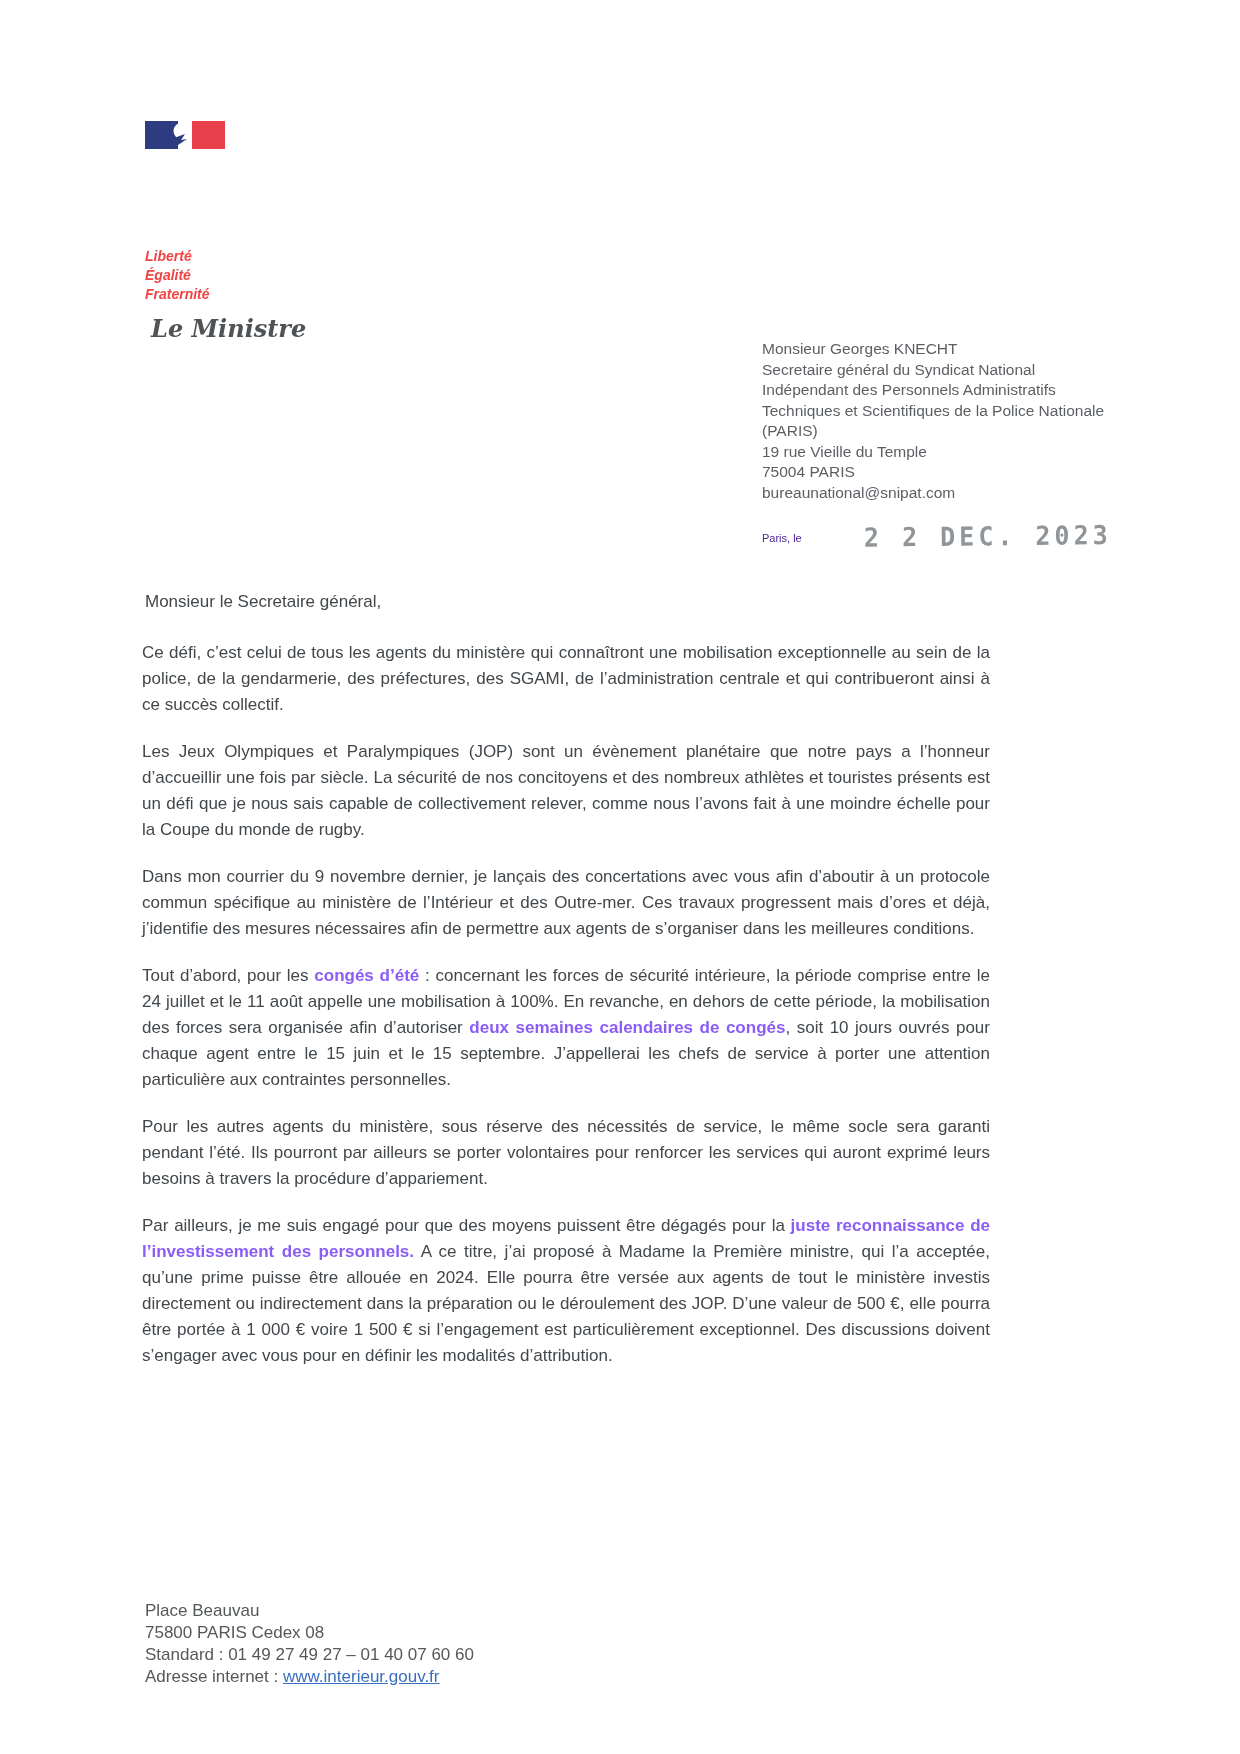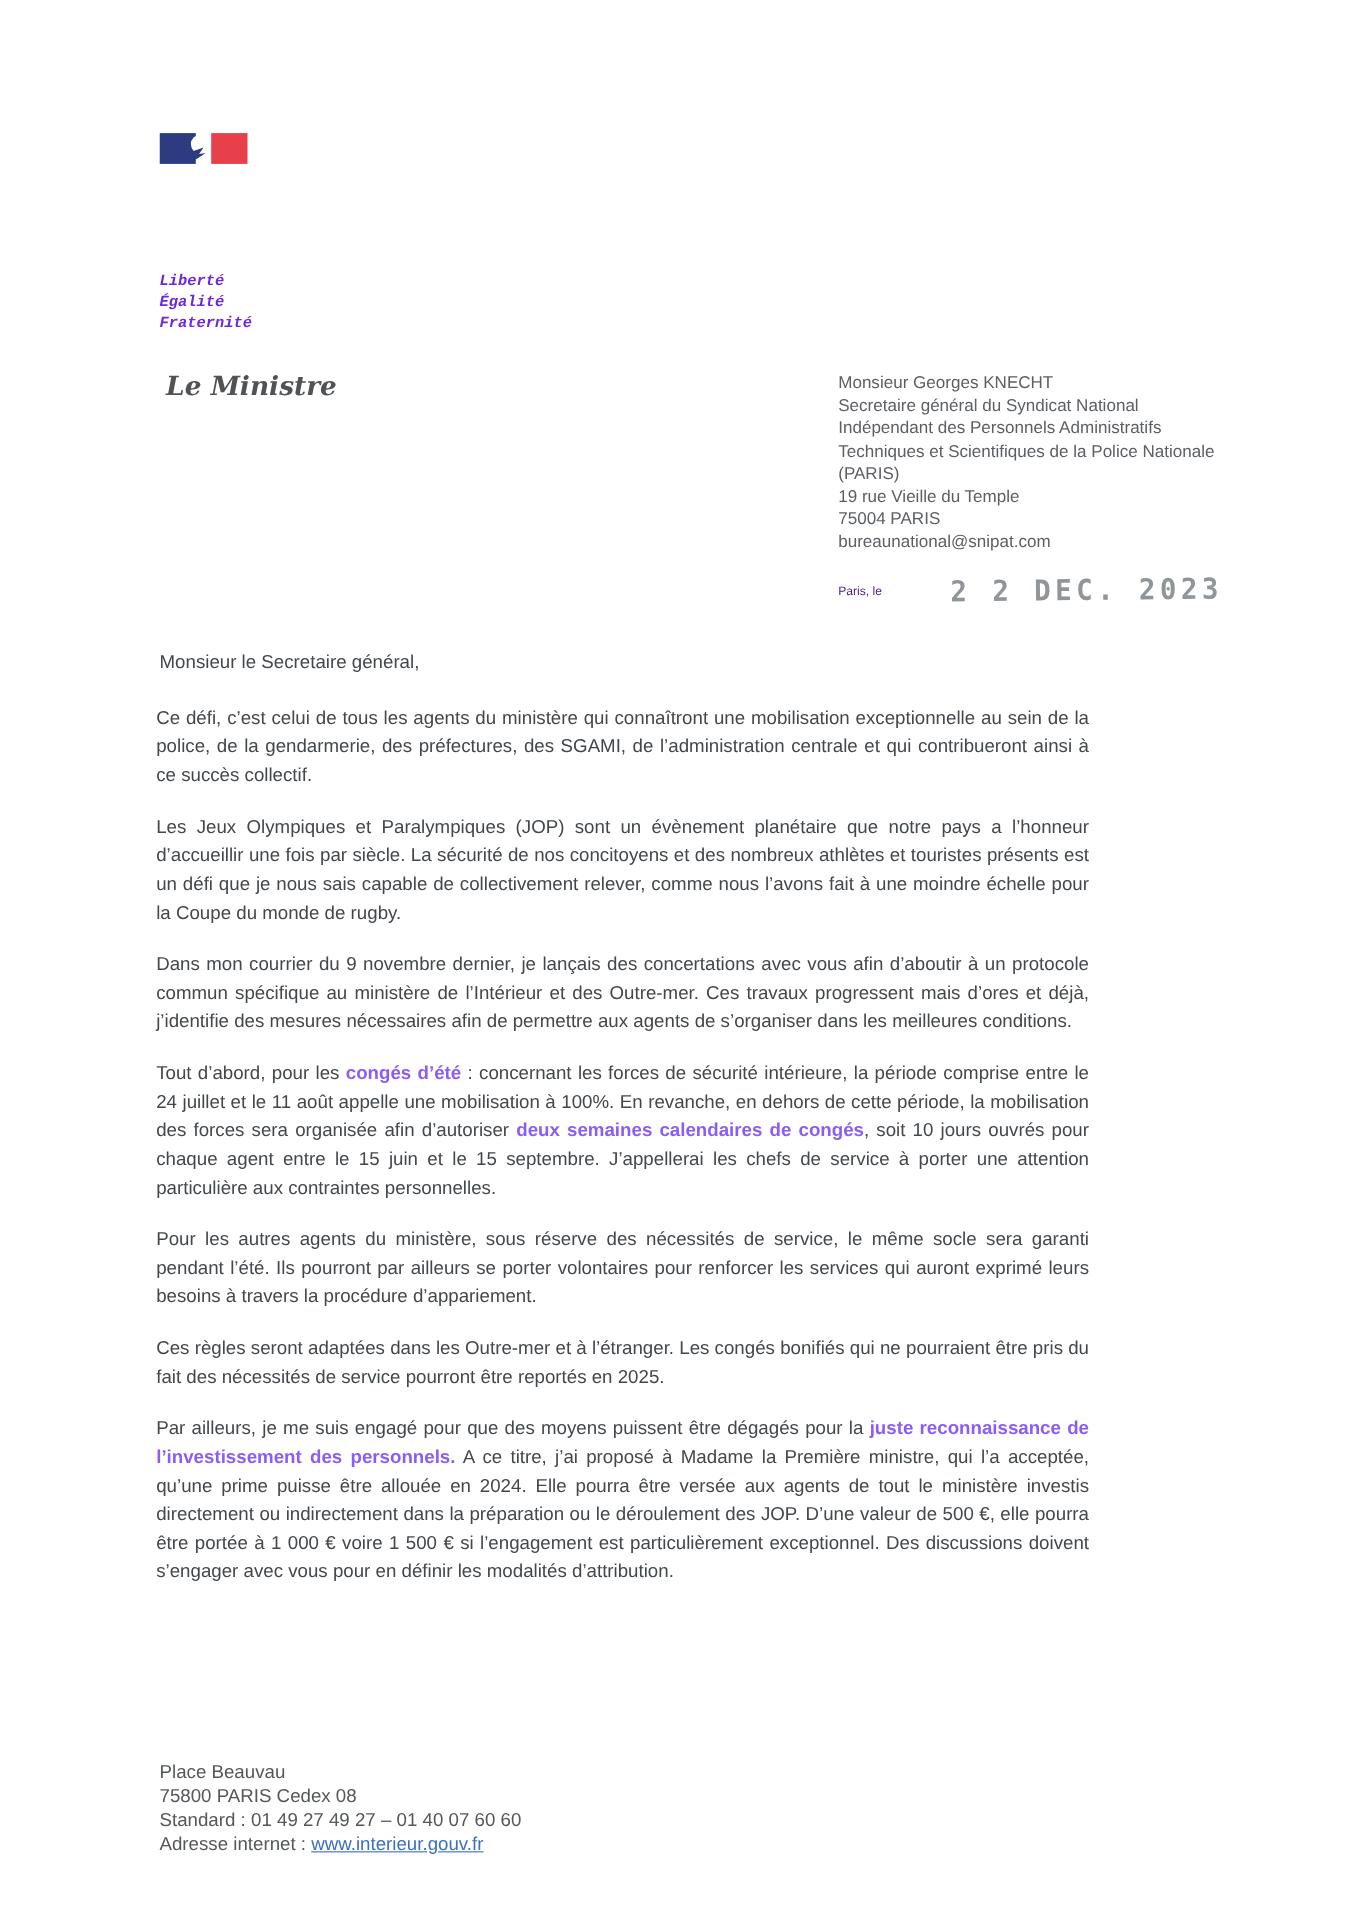--- a/index.html
+++ b/index.html
@@ -15,29 +15,29 @@
 
   
   .logo { position:absolute; left:145px; top:118px; width:82px; height:34px; }
   .ministry-title {
     position:absolute; left:143px; top:150px;
     font-weight:bold; font-size:22px; line-height:27px;
     color:#54585b; letter-spacing:0.5px;
   }
   .motto {
     position:absolute; left:145px; top:247px;
-    font-family:Liberation Mono, monospace;
+    font-family:Liberation Sans, sans-serif;
     font-style:italic; font-weight:bold;
-    font-size:14px; line-height:19px; color:#6d28d9;
+    font-size:14px; line-height:19px; color:#ef4444;
   }
   .minister-title {
     position:absolute; left:151px; top:314px;
     font-family:"DejaVu Serif", serif;
     font-style:italic; font-weight:bold;
-    font-size:24px; color:#4f5356;margin-top:22px;
+    font-size:24px; color:#4f5356;
   }
 
   
   .recipient {
     position:absolute; left:762px; top:339px;
     font-size:15.5px; line-height:20.5px; color:#5b5f63;
     width:400px;
   }
   .dateline { position:absolute; left:762px; top:528px; width:420px; }
   .dateline .place { font-size:11px; color:#4c1d95; display:inline-block; }
@@ -121,23 +121,20 @@
     <p>
       <span>Dans mon courrier du 9 novembre dernier, je lançais des concertations avec vous afin d’aboutir à un protocole commun spécifique au ministère de l’Intérieur et des Outre-mer. Ces travaux progressent mais d’ores et déjà, j’identifie des mesures nécessaires afin de permettre aux agents de s’organiser dans les meilleures conditions.</span>
     </p>
     <p>
       <span>Tout d’abord, pour les </span><strong>congés d’été</strong><span> : concernant les forces de sécurité intérieure, la période comprise entre le 24 juillet et le 11 août appelle une mobilisation à 100%. En revanche, en dehors de cette période, la mobilisation des forces sera organisée afin d’autoriser </span><strong>deux semaines calendaires de congés</strong><span>, soit 10 jours ouvrés pour chaque agent entre le 15 juin et le 15 septembre. J’appellerai les chefs de service à porter une attention particulière aux contraintes personnelles.</span>
     </p>
     <p>
       <span>Pour les autres agents du ministère, sous réserve des nécessités de service, le même socle sera garanti pendant l’été. Ils pourront par ailleurs se porter volontaires pour renforcer les services qui auront exprimé leurs besoins à travers la procédure d’appariement.</span>
     </p>
     <p>
-      <span>Ces règles seront adaptées dans les Outre-mer et à l’étranger. Les congés bonifiés qui ne pourraient être pris du fait des nécessités de service pourront être reportés en 2025.</span>
-    </p>
-    <p>
       <span>Par ailleurs, je me suis engagé pour que des moyens puissent être dégagés pour la </span><strong>juste reconnaissance de l’investissement des personnels.</strong><span> A ce titre, j’ai proposé à Madame la Première ministre, qui l’a acceptée, qu’une prime puisse être allouée en 2024. Elle pourra être versée aux agents de tout le ministère investis directement ou indirectement dans la préparation ou le déroulement des JOP. D’une valeur de 500 €, elle pourra être portée à 1 000 € voire 1 500 € si l’engagement est particulièrement exceptionnel. Des discussions doivent s’engager avec vous pour en définir les modalités d’attribution.</span>
     </p>
   </div>
 
   <div class="footer">
     <div>Place Beauvau</div>
     <div>75800 PARIS Cedex 08</div>
     <div>Standard : 01 49 27 49 27 – 01 40 07 60 60</div>
     <div>
       <span>Adresse internet : </span><a>www.interieur.gouv.fr</a>

